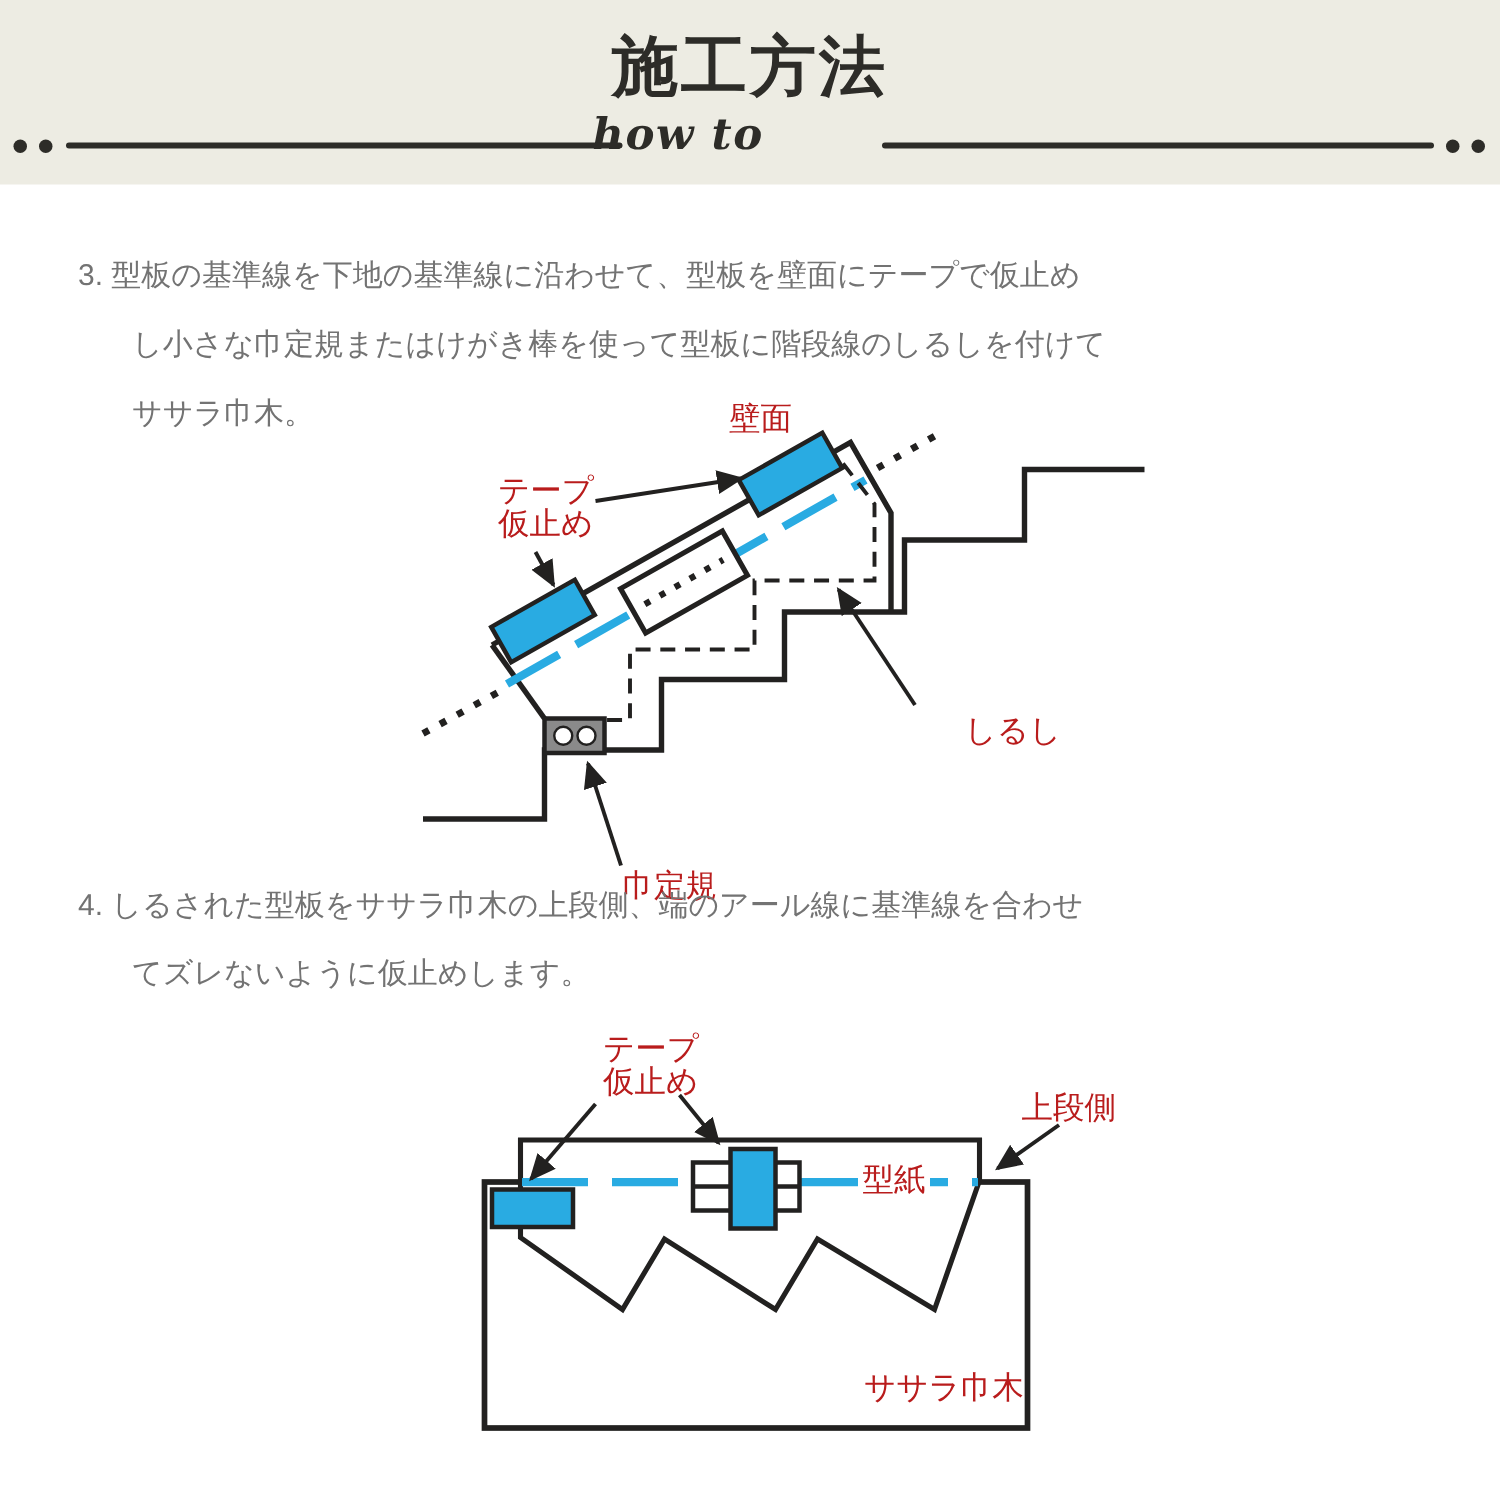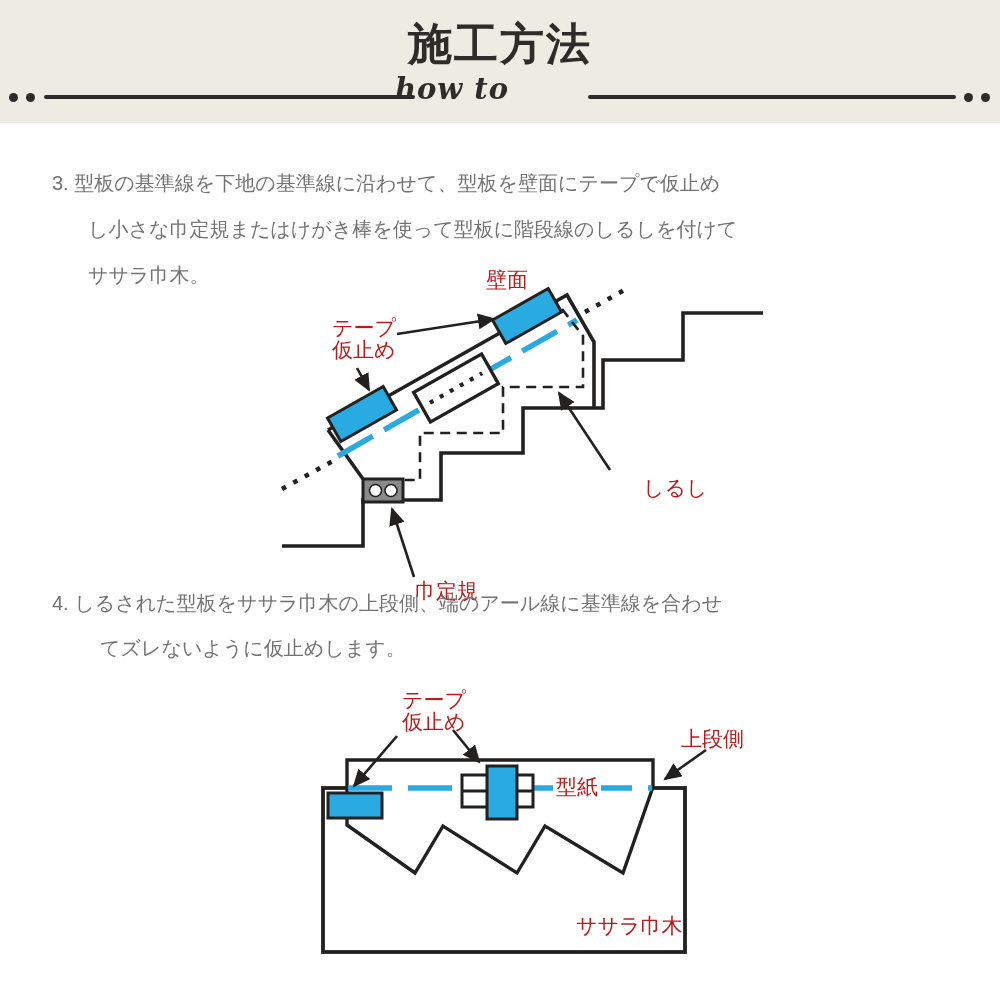--- a/index.html
+++ b/index.html
@@ -16,21 +16,21 @@
   }
   .howto {
     top:72px; left:0; width:904px; text-align:center;
     font-family:"DejaVu Serif", serif; font-style:italic; font-weight:bold;
     font-size:29px; color:#2d2c28; letter-spacing:1px;
   }
   .rule { top:95px; height:4px; background:#2d2c28; border-radius:2px; }
   .dot { width:9px; height:9px; border-radius:50%; background:#2d2c28; top:93px; }
   .step-line { font-size:20px; white-space:nowrap; color:#737373; }
   .lbl { font-size:21px; line-height:22px; white-space:pre-line; color:#b91c1c; }
-  .lbl-bg { background:#ffffff; padding:0 3px; }
+  .lbl-bg { background:#ffffff; padding:0 3px;margin-left:19px; }
   svg { position:absolute; display:block; }
 </style>
 </head>
 <body>
 
 <div class="canvas">
 
   <div class="abs band"></div>
   <div class="abs title">施工方法</div>
   <div class="abs howto">how to</div>
@@ -87,21 +87,21 @@
   </svg>
 
   <div class="abs lbl" style="left:486px; top:269px;">壁面</div>
   <div class="abs lbl" style="left:332px; top:317px;">テープ
 仮止め</div>
   <div class="abs lbl" style="left:599px; top:477px;margin-left:44px;">しるし</div>
   <div class="abs lbl" style="left:415px; top:580px;">巾定規</div>
 
   <div>
     <div class="abs step-line" style="left:52px; top:590px;">4. しるされた型板をササラ巾木の上段側、端のアール線に基準線を合わせ</div>
-    <div class="abs step-line" style="left:100px; top:635px;">てズレないように仮止めします。</div>
+    <div class="abs step-line" style="left:88px; top:635px;">てズレないように仮止めします。</div>
   </div>
 
   <svg class="abs" style="left:300px; top:680px;" width="450" height="290" viewBox="300 680 450 290">
     <defs>
       <marker id="ah2" orient="auto" markerUnits="userSpaceOnUse" markerWidth="20" markerHeight="17" refX="16" refY="8">
         <path d="M0,0 L18,8 L0,16 Z" fill="#222120"></path>
       </marker>
     </defs>
 
     <rect x="323" y="788" width="362" height="164" fill="#ffffff" stroke="#222120" stroke-width="3.8"></rect>

